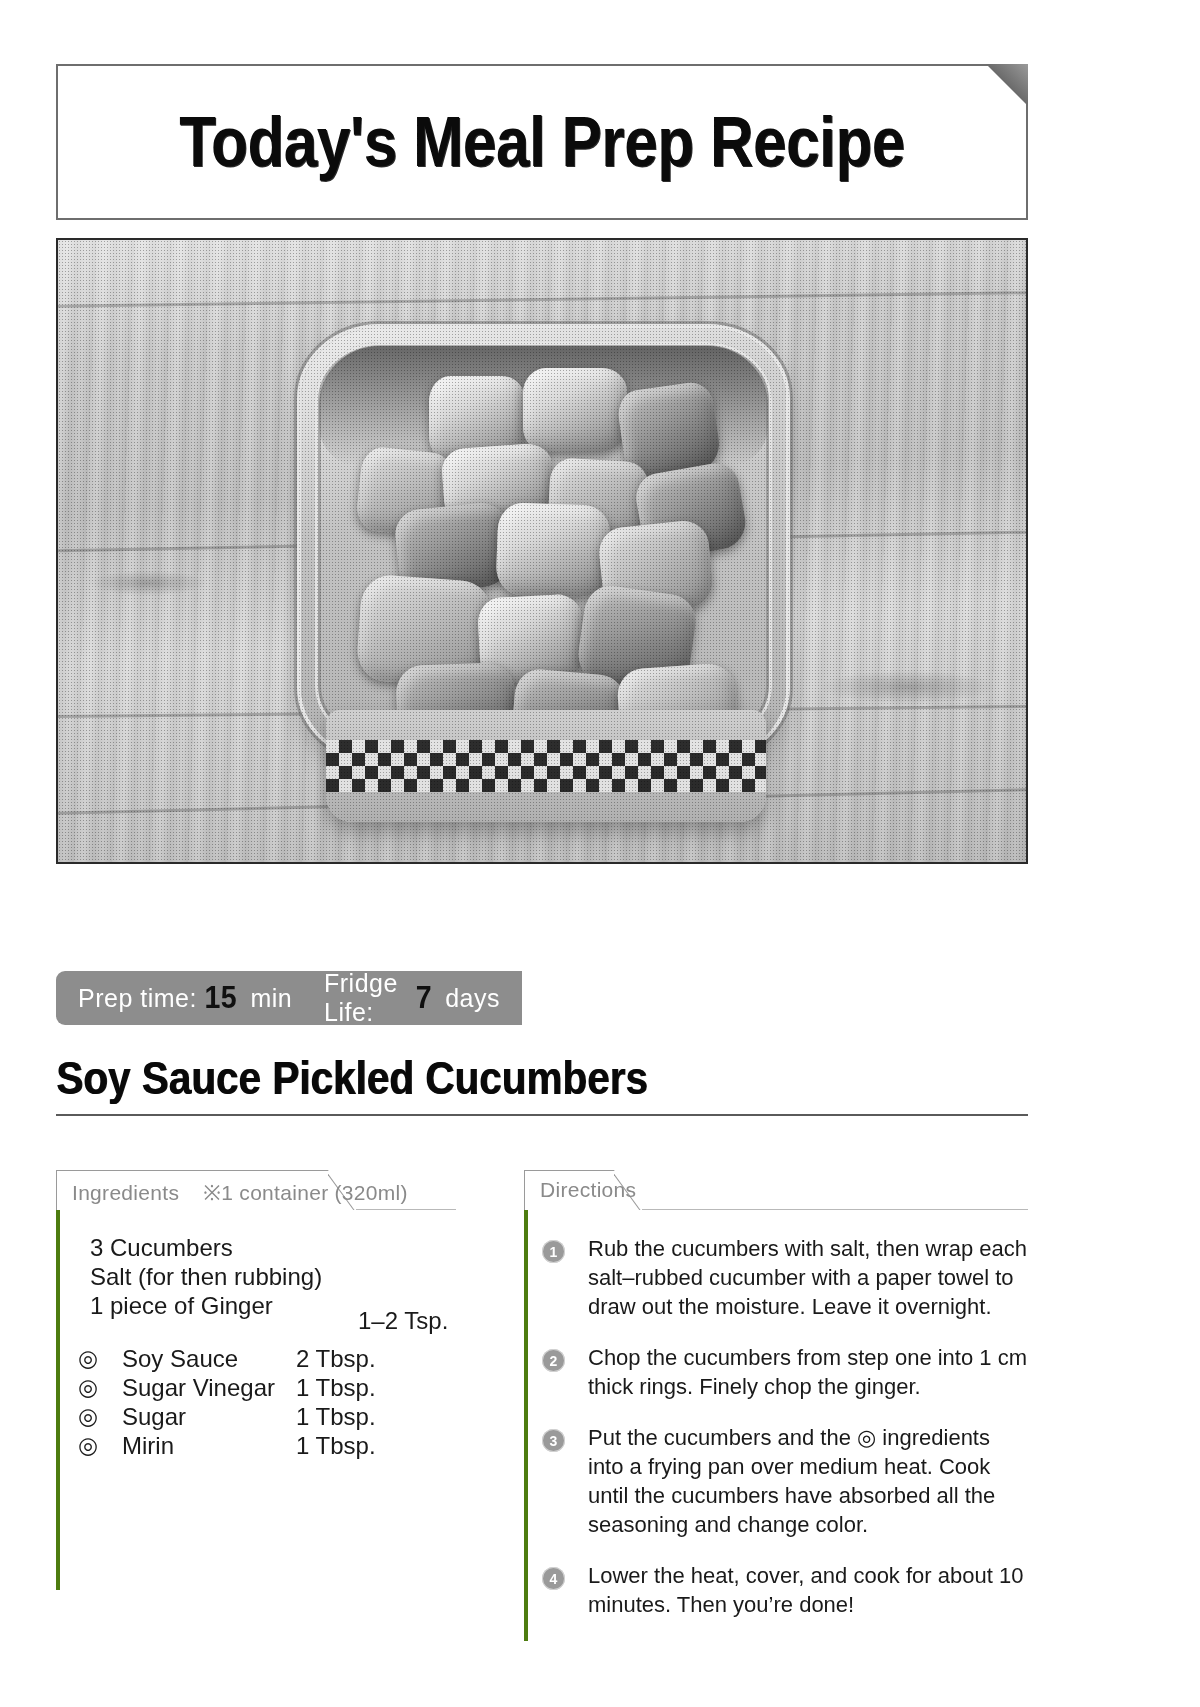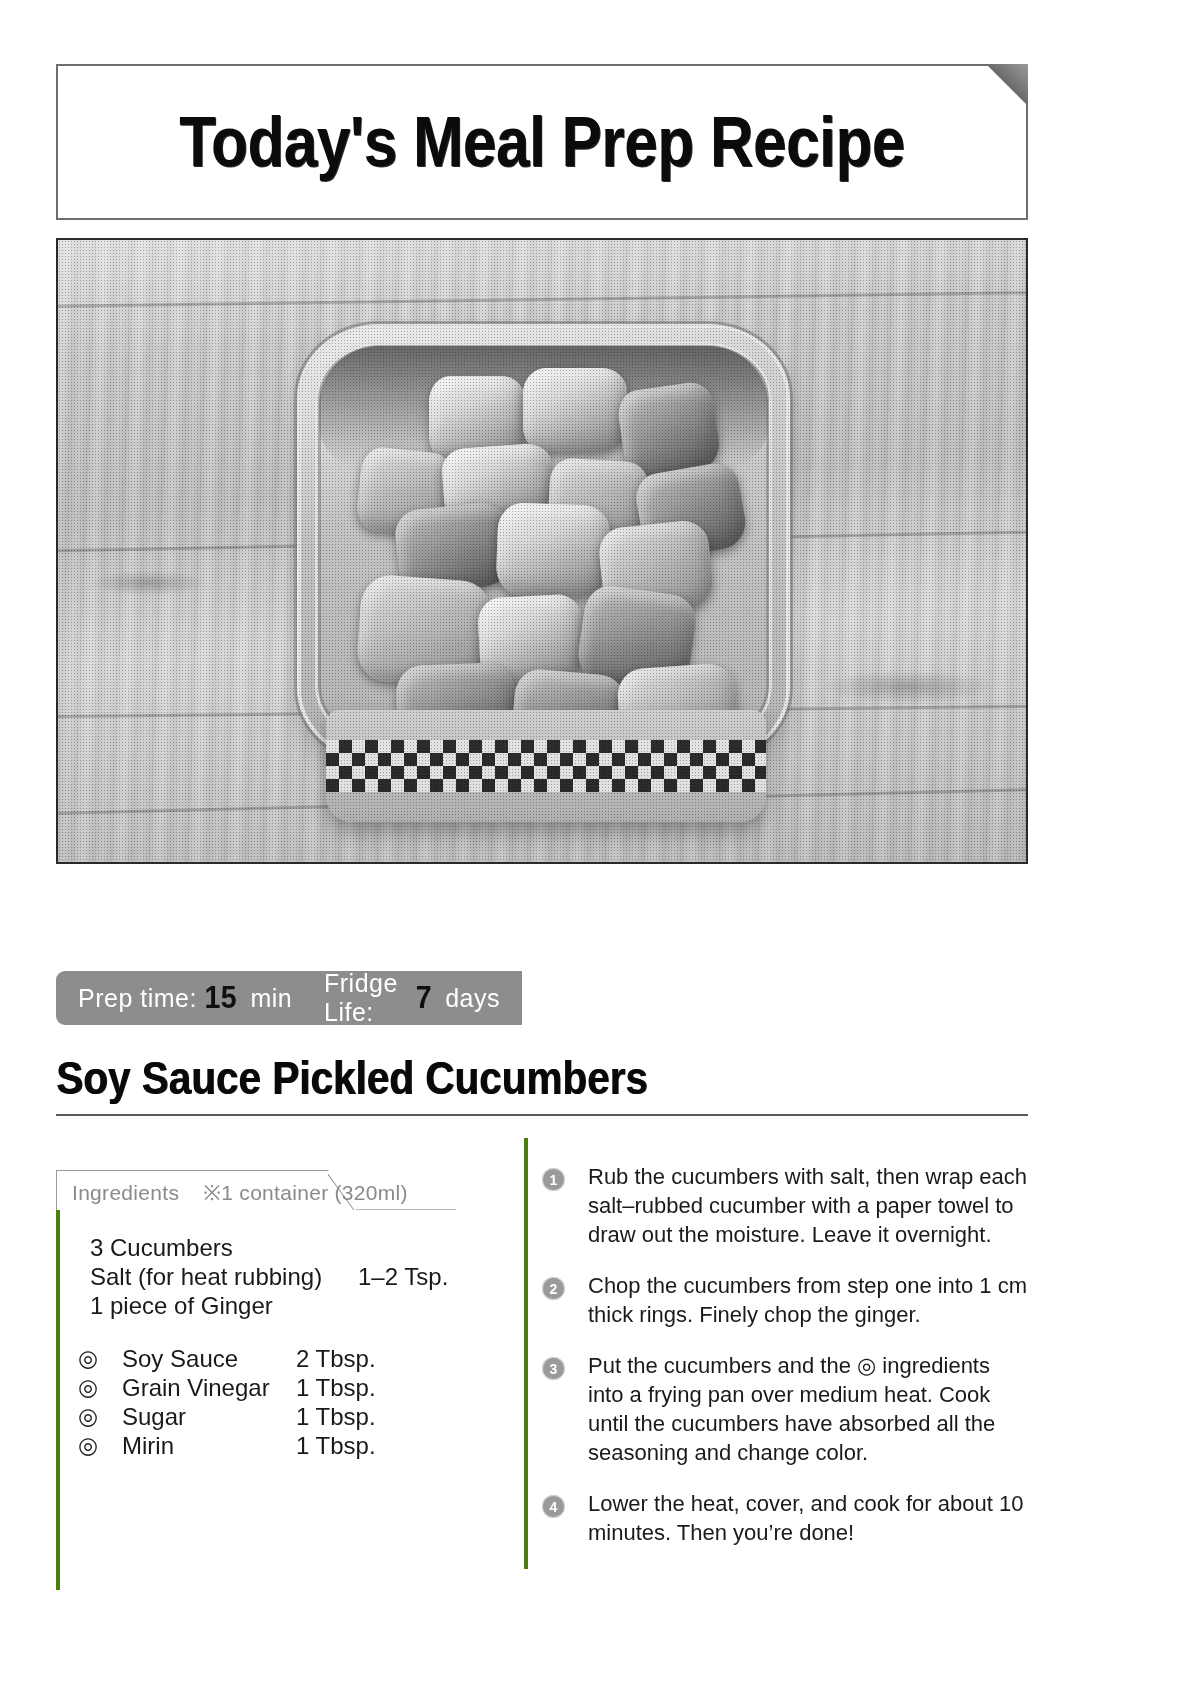--- a/index.html
+++ b/index.html
@@ -341,55 +341,63 @@
         <span class="sub">※1 container (320ml)</span>
       </div>
     </div>
     <div class="panel-body">
       <ul class="ing-list">
         <li class="ing-row">
           <span class="nm">3 Cucumbers</span>
           <span class="amt"></span>
         </li>
         <li class="ing-row">
-          <span class="nm">Salt (for heat rubbing)</span>
-          <span class="amt" style="left:298px;">1–2 Tsp.</span>
+          <span class="nm">Salt (for then rubbing)</span>
+          <span class="amt" style="left:298px;margin-top:44px;">1–2 Tsp.</span>
         </li>
         <li class="ing-row">
           <span class="nm">1 piece of Ginger</span>
           <span class="amt"></span>
         </li>
       </ul>
       <div class="ing-gap"></div>
       <ul class="ing-list">
         <li class="ing-row marked">
           <span class="mark">◎</span>
           <span class="nm">Soy Sauce</span>
           <span class="amt">2 Tbsp.</span>
         </li>
         <li class="ing-row marked">
           <span class="mark">◎</span>
-          <span class="nm">Grain Vinegar</span>
+          <span class="nm">Sugar Vinegar</span>
           <span class="amt">1 Tbsp.</span>
         </li>
         <li class="ing-row marked">
           <span class="mark">◎</span>
           <span class="nm">Sugar</span>
           <span class="amt">1 Tbsp.</span>
         </li>
         <li class="ing-row marked">
           <span class="mark">◎</span>
           <span class="nm">Mirin</span>
           <span class="amt">1 Tbsp.</span>
         </li>
       </ul>
     </div>
   </div>
 
   <div class="col" id="col-directions">
+    <div class="panel-tab" id="tab-dir">
+      <div class="tab-shape"></div>
+      <div class="tab-diag" id="diag-dir"></div>
+      <div class="tab-rest" id="rest-dir"></div>
+      <div class="tab-text">
+        <span>Directions</span>
+      </div>
+    </div>
     <div class="panel-body">
       <ol class="dir-list">
         <li class="dir-item">
           <span class="dir-num">1</span>
           <span class="dir-text">Rub the cucumbers with salt, then wrap each salt–rubbed cucumber with a paper towel to draw out the moisture. Leave it overnight.</span>
         </li>
         <li class="dir-item">
           <span class="dir-num">2</span>
           <span class="dir-text">Chop the cucumbers from step one into 1 cm thick rings. Finely chop the ginger.</span>
         </li>

